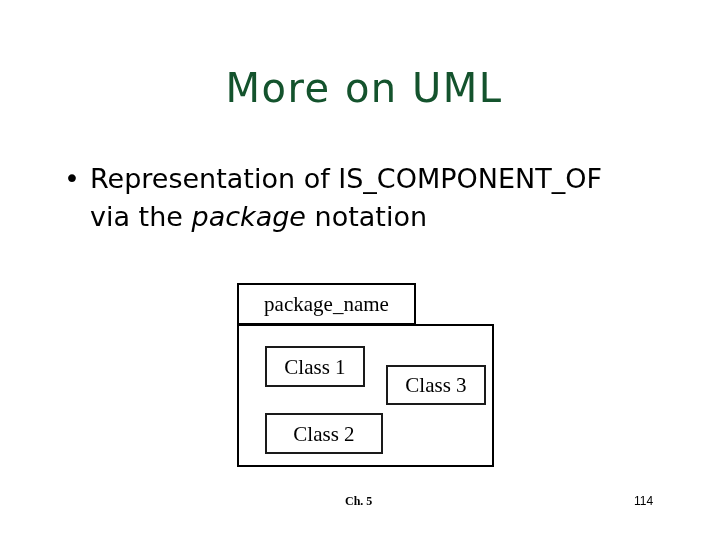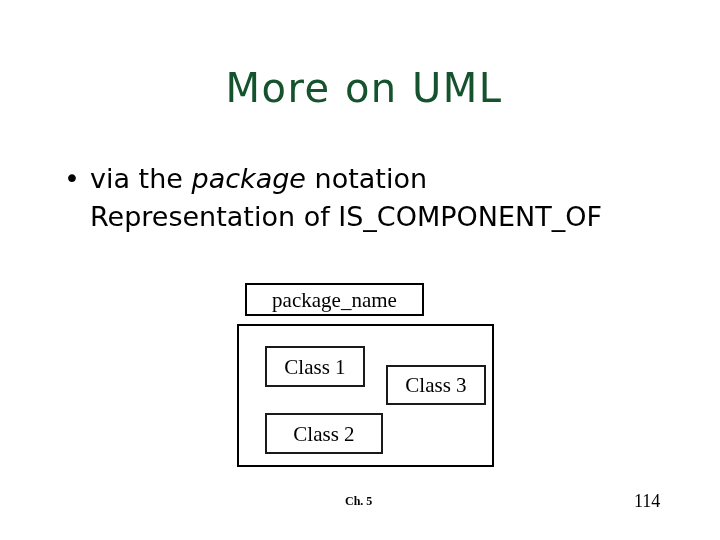--- a/index.html
+++ b/index.html
@@ -79,24 +79,24 @@
   
   .uml-diagram {
     position: absolute;
     left: 237px;
     top: 283px;
     width: 258px;
     height: 185px;
   }
   .pkg-tab {
     position: absolute;
-    left: 8px;
+    left: 0;
     top: 0;
     width: 179px;
-    height: 33px;
+    height: 42px;
     box-sizing: border-box;
     border: 2px solid #000000;
     background: #ffffff;
     z-index: 3;
     text-decoration: underline;
   }
   .pkg-tab-label {
     position: absolute;
     left: 0;
     top: 0;
@@ -148,41 +148,41 @@
     font-size: 12px;
     line-height: 14px;
     font-weight: bold;
     color: #000000;
     white-space: nowrap;
   }
   .footer-pagenum {
     position: absolute;
     left: 634px;
     top: 494px;
-    font-family: Liberation Serif, serif;
-    font-size: 18px;
+    font-family: Liberation Sans, sans-serif;
+    font-size: 12px;
     line-height: 14px;
     font-weight: 400;
     color: #000000;
     white-space: nowrap;
   }
 </style>
 </head>
 <body>
 
 <div class="slide">
 
   <div class="slide-title">More on UML</div>
 
   <div class="bullet-list">
     <div class="bullet-item">
       <span class="bullet-marker">•</span>
       <span class="bullet-text">
+        <span class="bullet-line">Representation of IS_COMPONENT_OF</span>
         <span class="bullet-line"><span>via the </span><span class="em-italic">package</span><span> notation</span></span>
-        <span class="bullet-line">Representation of IS_COMPONENT_OF</span>
       </span>
     </div>
   </div>
 
   <div class="uml-diagram">
 
     <div class="pkg-body"></div>
 
     <div class="pkg-tab">
       <span class="pkg-tab-label">package_name</span>

